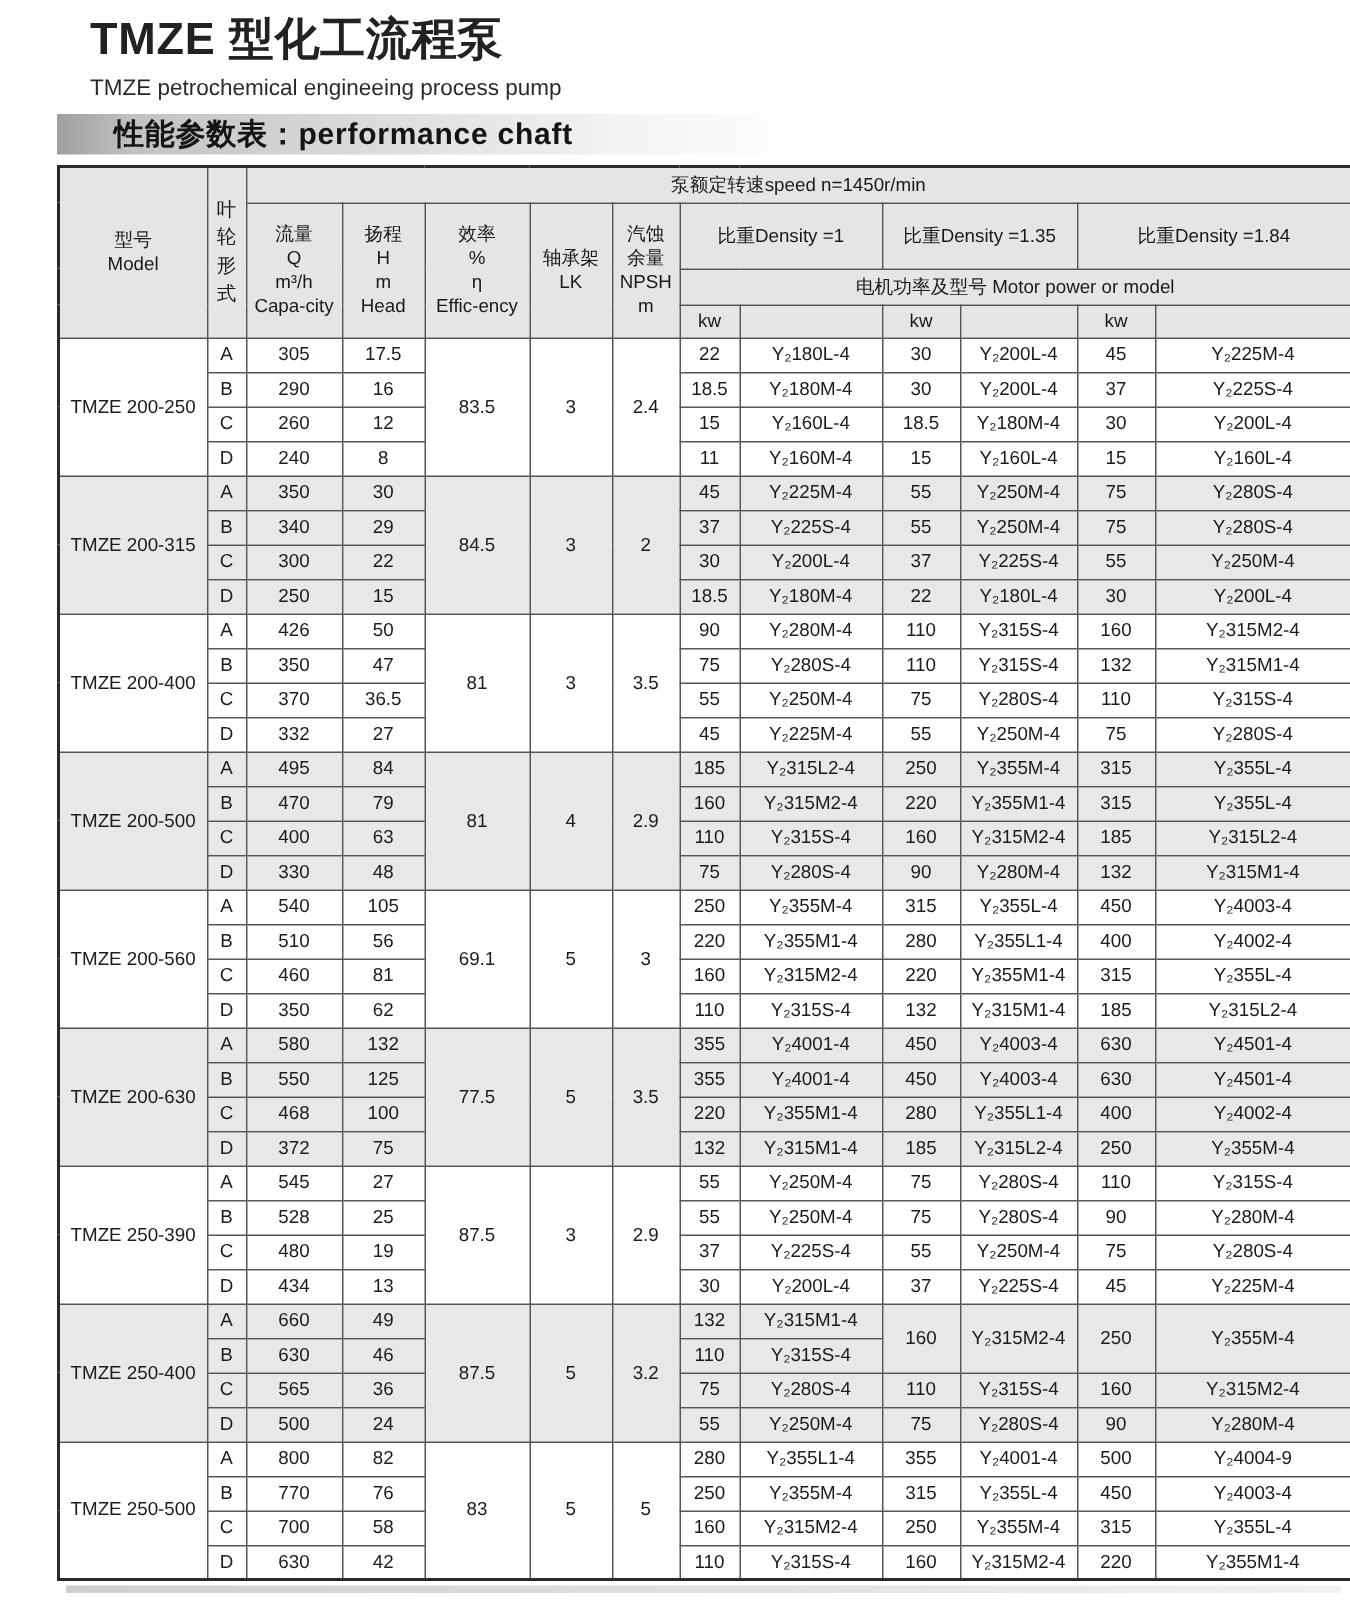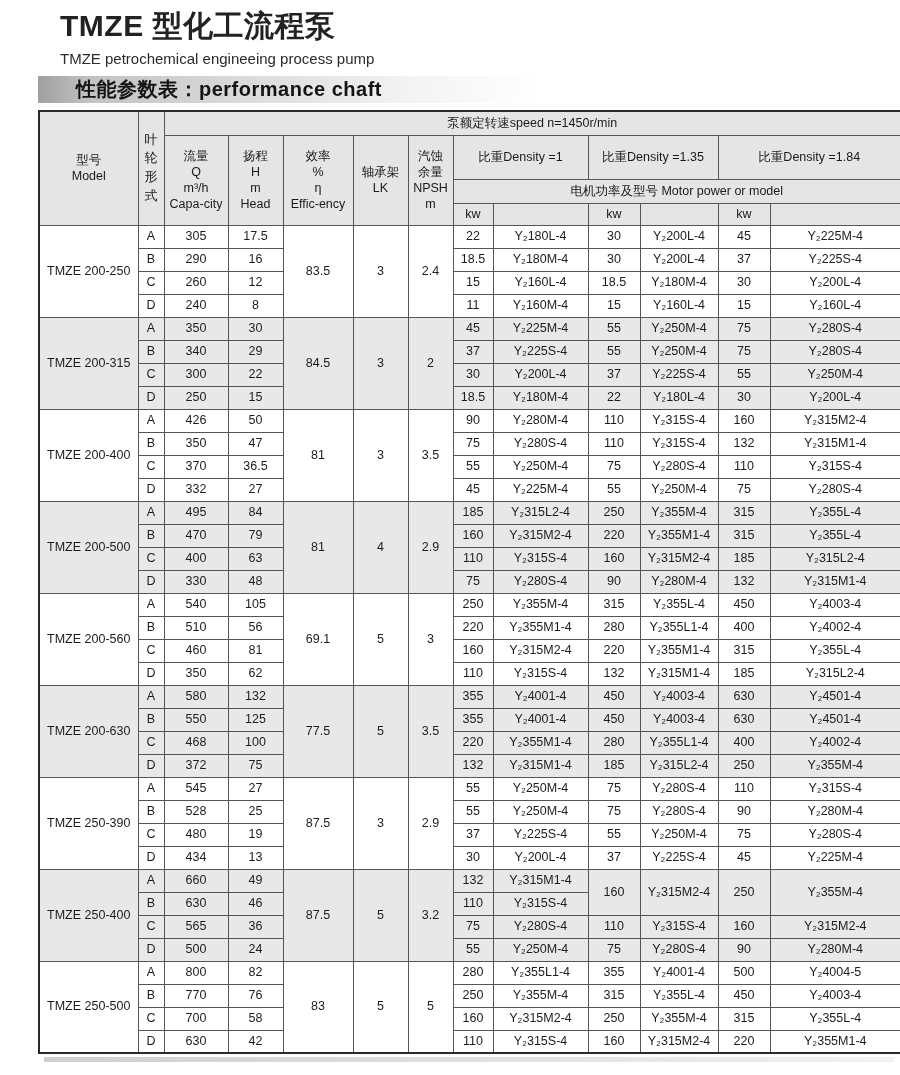--- a/index.html
+++ b/index.html
@@ -535,21 +535,21 @@
             <td>800</td>
             <td>82</td>
             <td rowspan="4">83</td>
             <td rowspan="4">5</td>
             <td rowspan="4">5</td>
             <td>280</td>
             <td>Y₂355L1-4</td>
             <td>355</td>
             <td>Y₂4001-4</td>
             <td>500</td>
-            <td>Y₂4004-5</td>
+            <td>Y₂4004-9</td>
           </tr>
           <tr>
             <td>B</td>
             <td>770</td>
             <td>76</td>
             <td>250</td>
             <td>Y₂355M-4</td>
             <td>315</td>
             <td>Y₂355L-4</td>
             <td>450</td>

